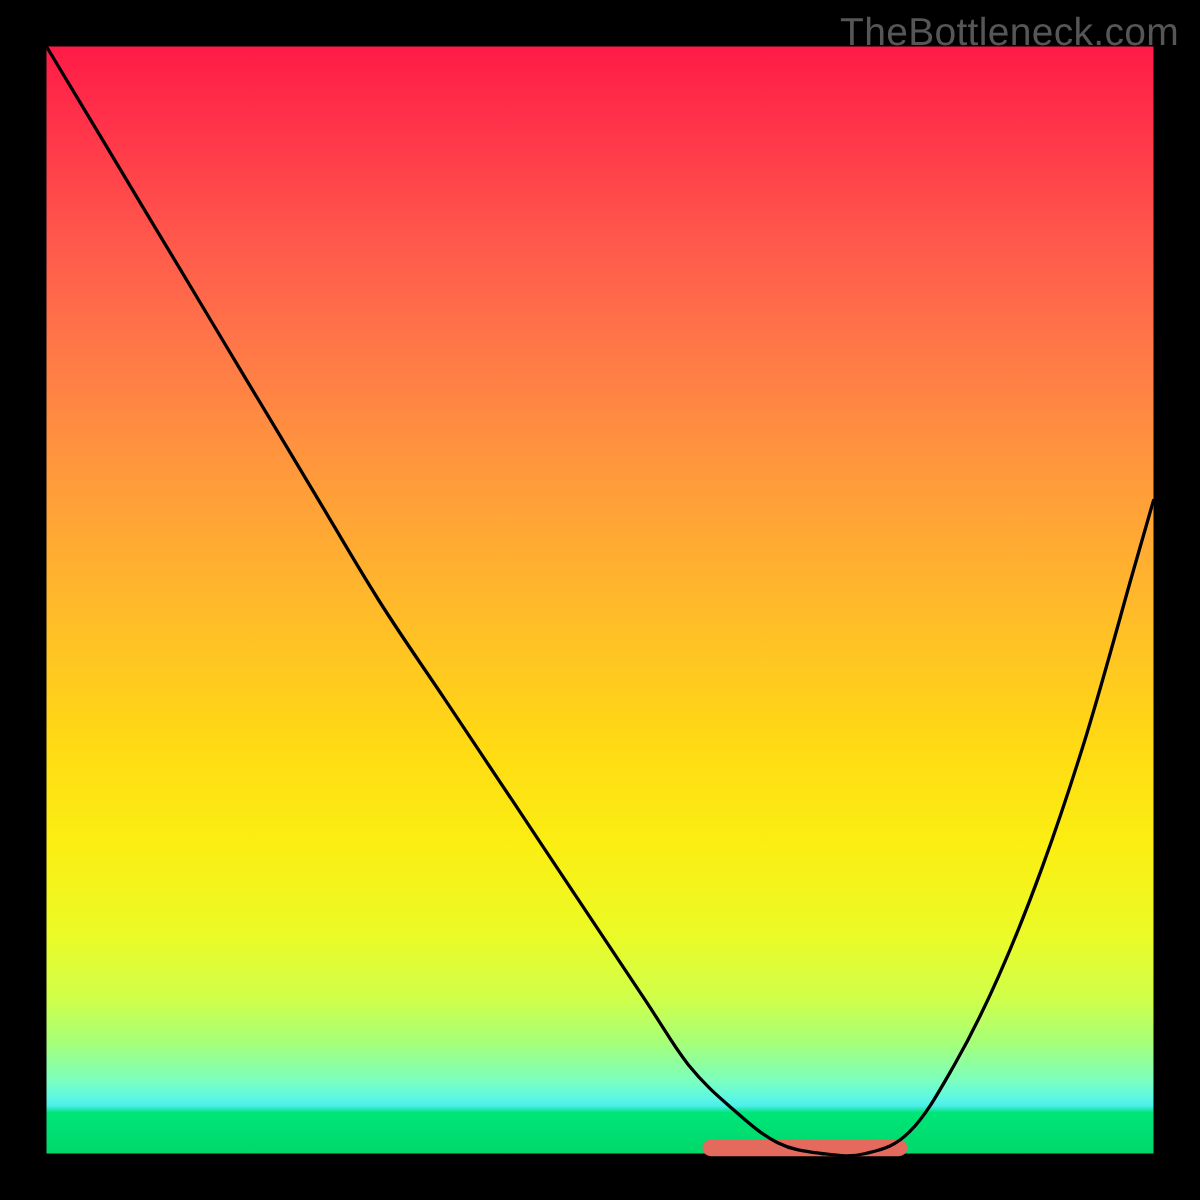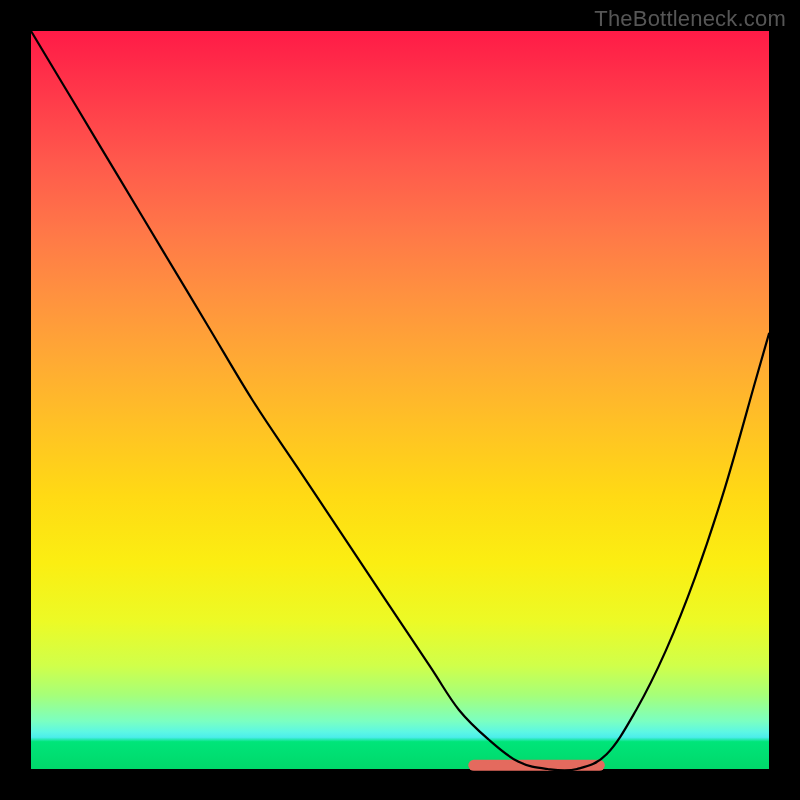--- a/index.html
+++ b/index.html
@@ -8,21 +8,21 @@
     position: relative;
     width: 800px;
     height: 800px;
     background: #000;
   }
   .watermark {
     position: absolute;
     top: 6px;
     right: 14px;
     font-family: Arial, Helvetica, sans-serif;
-    font-size: 22px;
+    font-size: 26px;
     color: #565656;
     letter-spacing: 0.2px;
     z-index: 10;
   }
   .plot {
     position: absolute;
     left: 31px;
     top: 31px;
     width: 738px;
     height: 738px;

